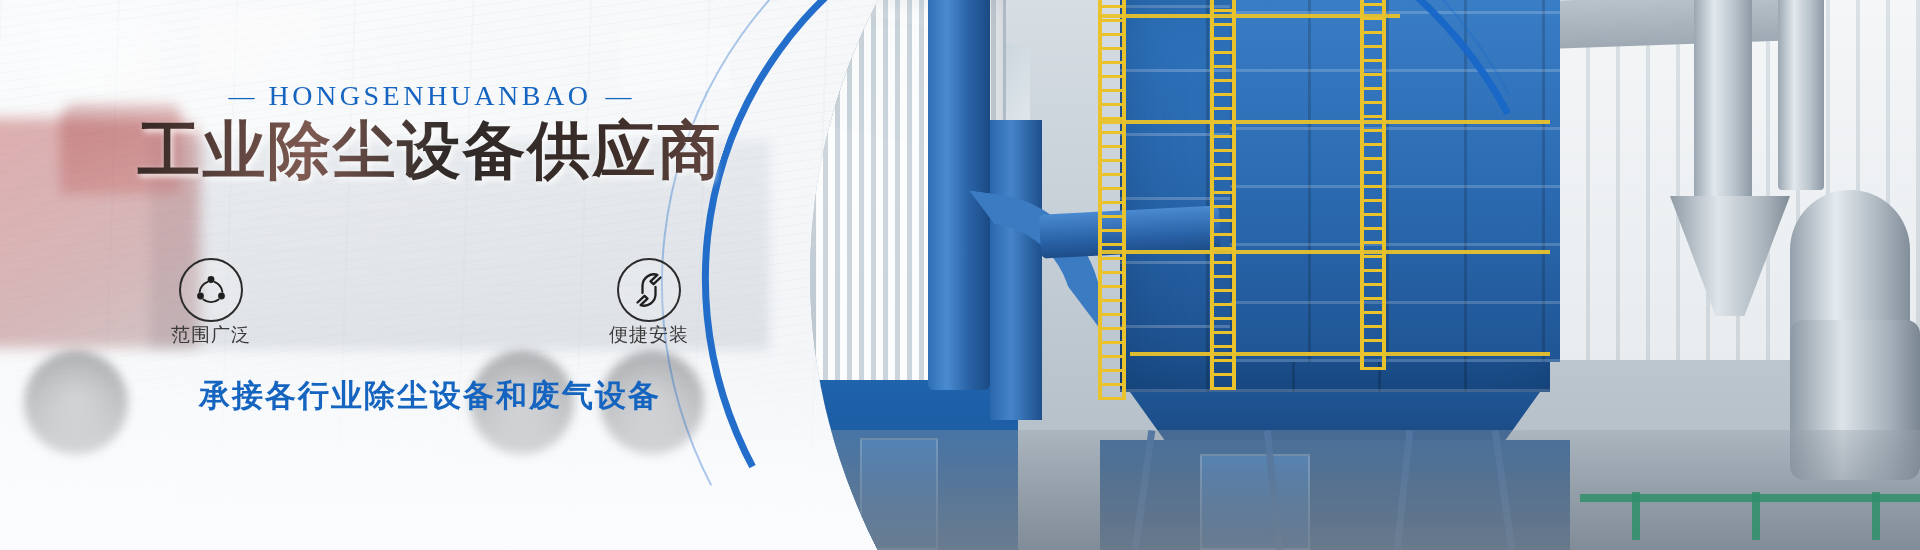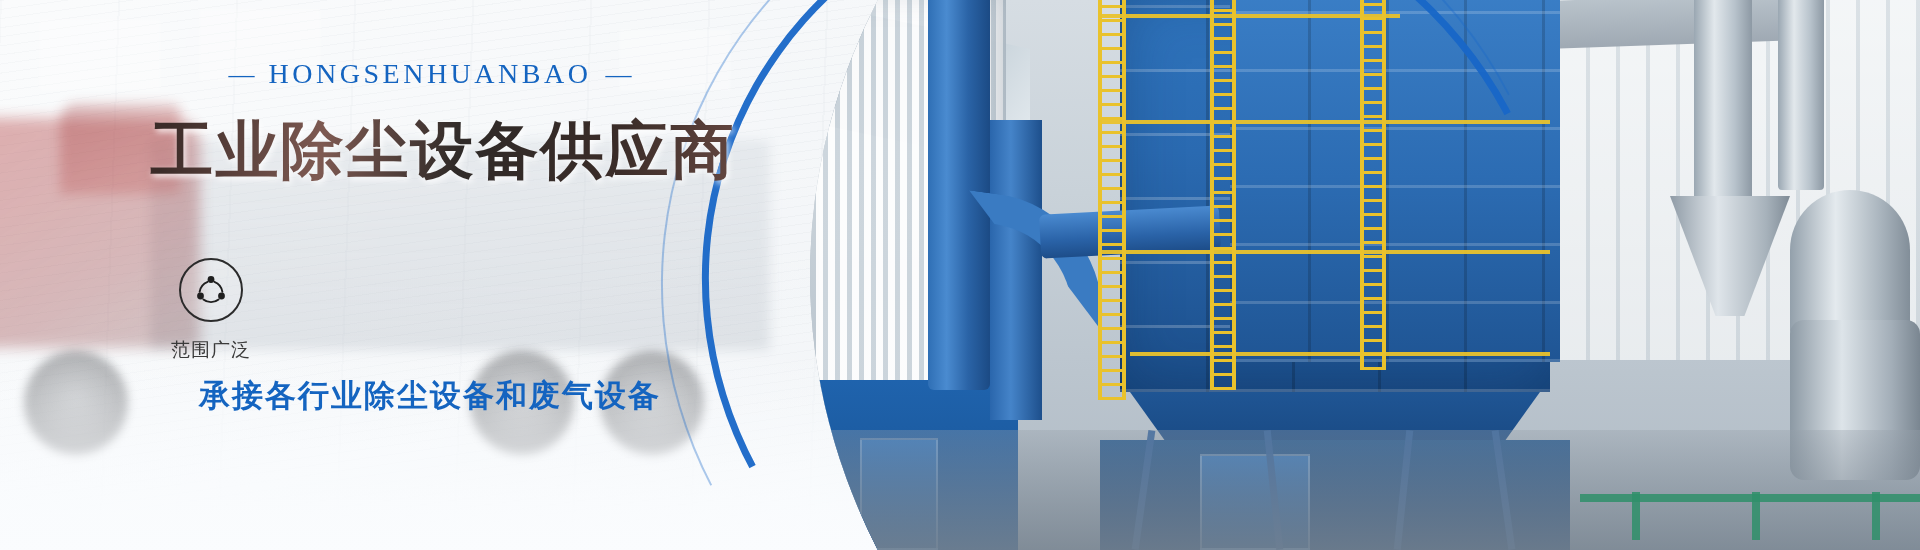--- a/index.html
+++ b/index.html
@@ -243,31 +243,31 @@
     transform:rotate(18deg);
     pointer-events:none;
   }
 
   
   .content{
     position:absolute; left:0; top:0; width:860px; height:550px;
     z-index:8;
   }
   .eyebrow{
-    position:absolute; left:0; width:860px; top:58px;
+    position:absolute; left:0; width:860px; top:80px;
     text-align:center;
     color:#1464c0;
     font-family:"Liberation Serif","DejaVu Serif",serif;
     font-size:28px; letter-spacing:3.5px; font-weight:400;
     white-space:nowrap;
   }
   .eyebrow .dash{ letter-spacing:0; padding:0 14px; font-size:26px; }
 
   .headline{
-    position:absolute; left:13px; width:860px; top:108px;
+    position:absolute; left:0; width:860px; top:108px;
     text-align:center;
     font-size:63px; font-weight:bold; letter-spacing:2px;
     white-space:nowrap;
     background:linear-gradient(100deg,#4a3430 0%,#3b2b28 18%,#7e5a52 36%,#2f2a28 52%,#3a2c28 70%,#6b4b44 86%,#332724 100%);
     -webkit-background-clip:text; background-clip:text;
     color:transparent;
     -webkit-text-fill-color:transparent;
     text-shadow:none;
     filter:drop-shadow(2px 3px 3px rgba(255,255,255,.85));
   }
@@ -289,21 +289,21 @@
   .feature{
     width:112px; display:flex; flex-direction:column; align-items:center;
   }
   .feat-circle{
     width:64px; height:64px; border-radius:50%;
     border:2px solid #2b2b2b;
     display:flex; align-items:center; justify-content:center;
     background:rgba(255,255,255,.18);
   }
   .feat-label{
-    margin-top:15px; font-size:19px; color:#3a3a3a; letter-spacing:1px; white-space:nowrap;
+    font-size:19px; color:#3a3a3a; letter-spacing:1px; white-space:nowrap;
   }
 
   .tagline{
     position:absolute; left:0; width:860px; top:375px;
     text-align:center;
     color:#1464c0; font-size:31px; font-weight:bold; letter-spacing:2px;
     white-space:nowrap;
   }
 </style>
 </head>
@@ -392,20 +392,29 @@
             <circle cx="28.5" cy="24" r="3.4" fill="#1f1f1f"></circle>
             <path d="M14.6 9.8 A13 13 0 0 0 6.6 19.8" fill="none" stroke="#1f1f1f" stroke-width="1.9" stroke-linecap="round"></path>
             <path d="M21.4 9.8 A13 13 0 0 1 29.4 19.8" fill="none" stroke="#1f1f1f" stroke-width="1.9" stroke-linecap="round"></path>
             <path d="M10.4 27.4 A12 12 0 0 0 25.6 27.4" fill="none" stroke="#1f1f1f" stroke-width="1.9" stroke-linecap="round"></path>
           </svg>
         </div>
         <div class="feat-label">范围广泛</div>
       </div>
 
 
+      <div class="feature">
+        <div class="feat-circle">
+          <svg width="38" height="38" viewBox="0 0 38 38" aria-hidden="true">
+            <path d="M30.5 6.5 L23.5 13.2 L20.5 10.4 L27.4 3.8 A11.5 11.5 0 0 0 12.5 14.5 L12.5 22" fill="none" stroke="#1f1f1f" stroke-width="2.3" stroke-linecap="round" stroke-linejoin="round"></path>
+            <path d="M7.5 31.5 L14.5 24.8 L17.5 27.6 L10.6 34.2 A11.5 11.5 0 0 0 25.5 23.5 L25.5 16" fill="none" stroke="#1f1f1f" stroke-width="2.3" stroke-linecap="round" stroke-linejoin="round"></path>
+          </svg>
+        </div>
+        <div class="feat-label">便捷安装</div>
+      </div>
 
 
     </div>
 
     <div class="tagline">承接各行业除尘设备和废气设备</div>
   </div>
 
 </div>
 
 </body></html>

